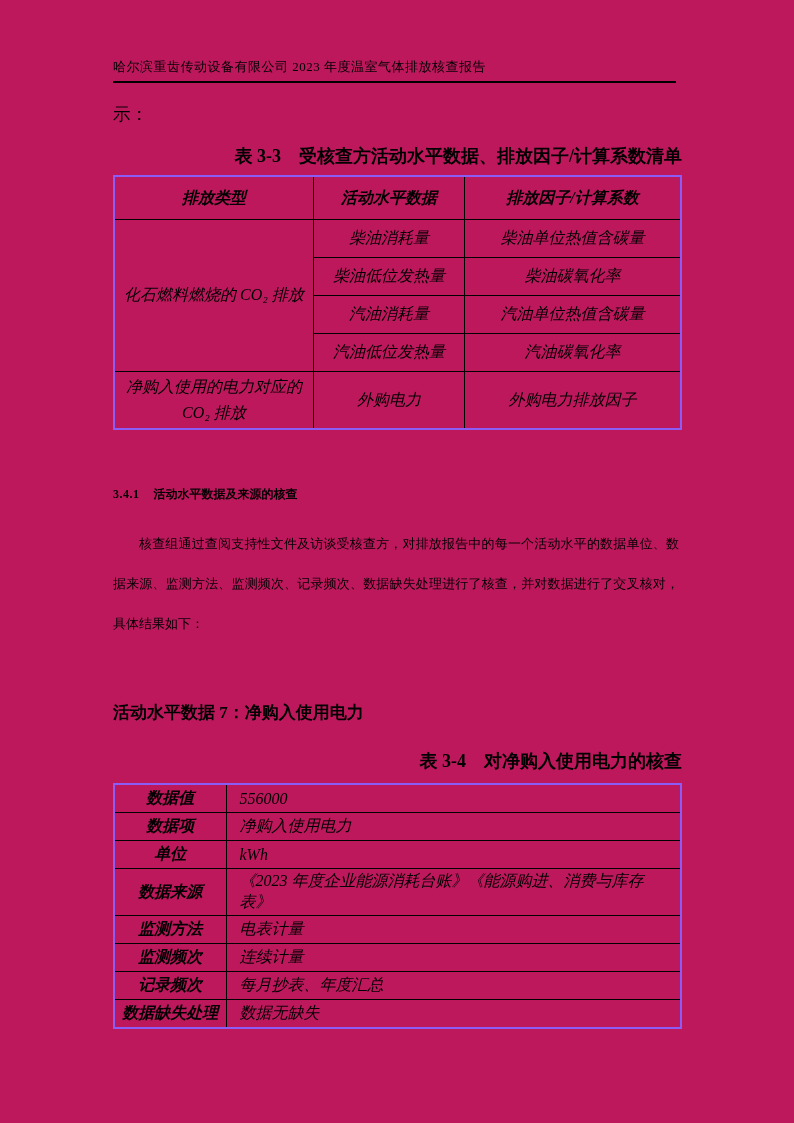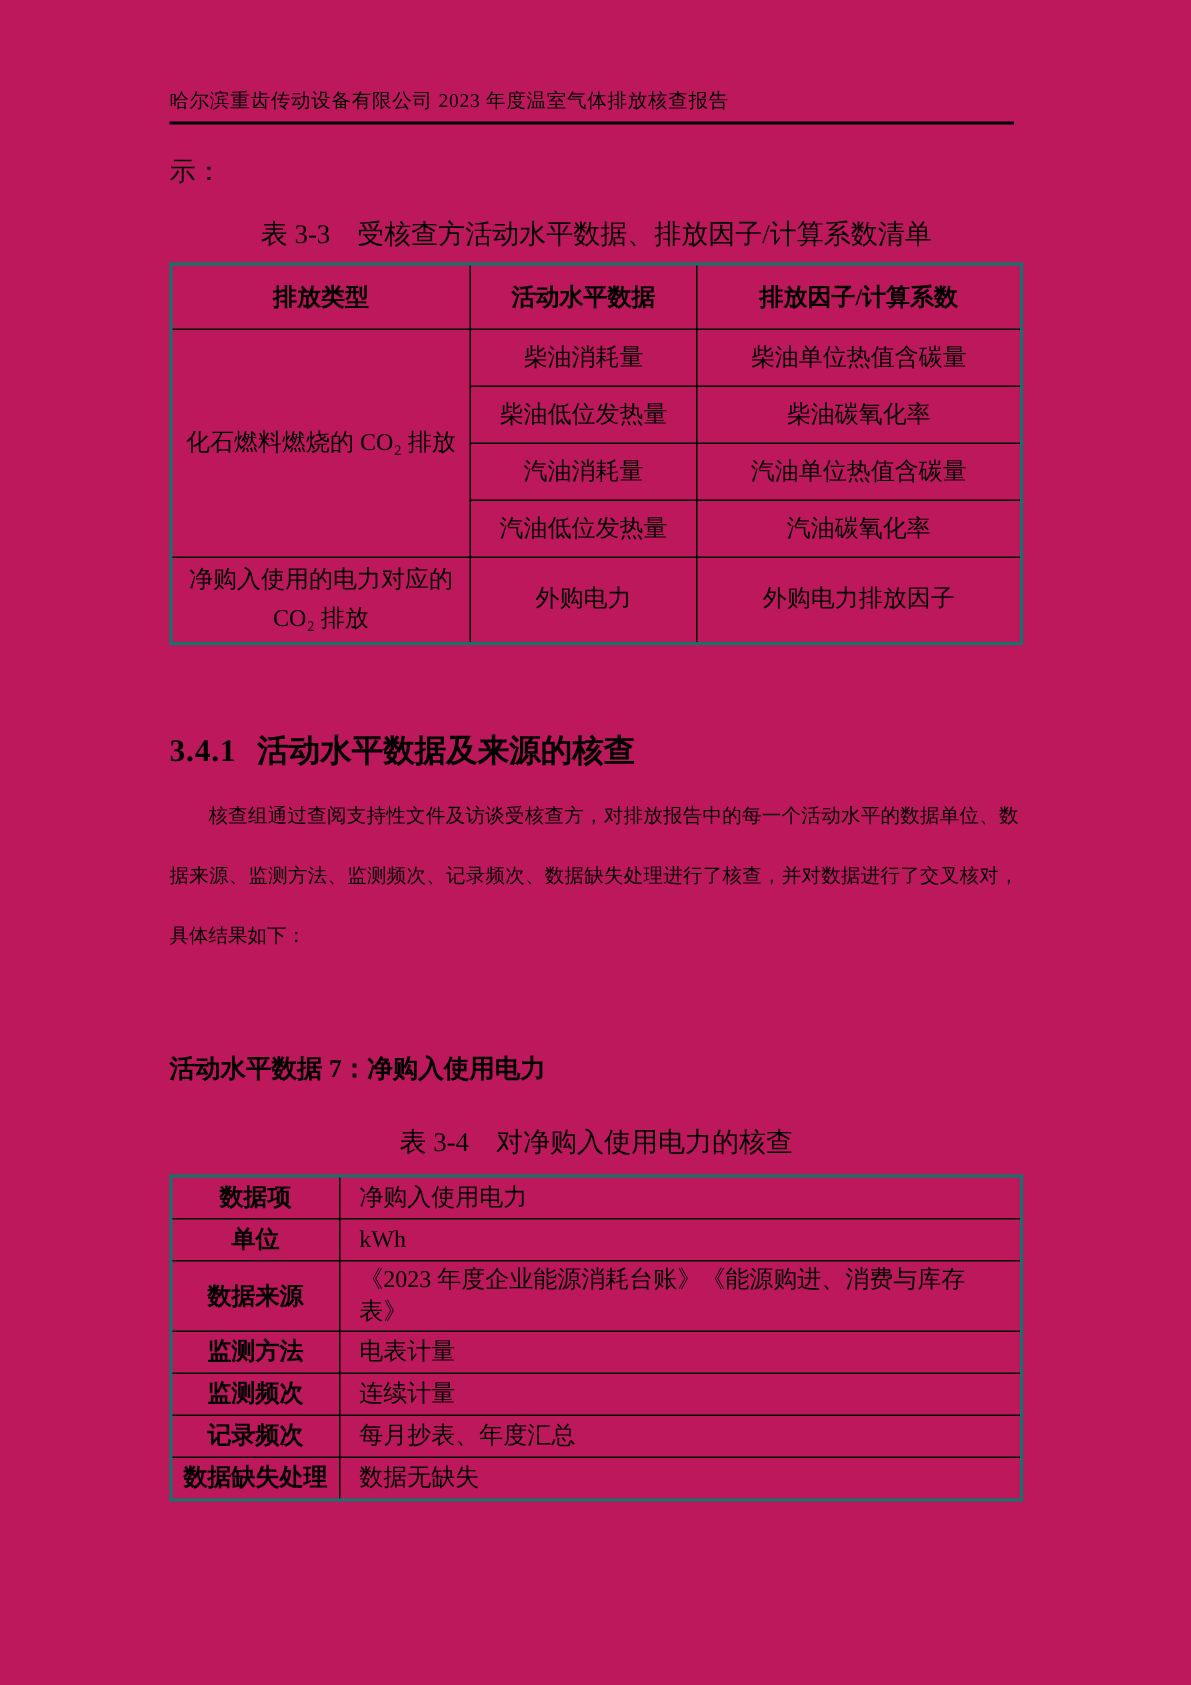--- a/index.html
+++ b/index.html
@@ -20,30 +20,31 @@
     padding-bottom:5px;
     border-bottom:2px solid #000;
     white-space:nowrap;
   }
   .intro-fragment{
     position:absolute;left:113px;top:102px;
     font-size:17.5px;
   }
   .table-title{
     position:absolute;left:113px;width:569px;
-    text-align:center;font-weight:normal;font-size:18px;
+    text-align:right;font-weight:bold;font-size:18px;
     white-space:pre-wrap;
   }
   .t33-title{top:144px;}
   .t34-title{top:749px;}
 
   table{border-collapse:collapse;table-layout:fixed;}
   .doc-table{
     position:absolute;left:113px;
-    border:2px solid #0f766e;
+    border:2px solid #8b5cf6;
+    font-style:italic;
   }
   .doc-table td,.doc-table th{
     border:1px solid #000;
     font-size:16px;font-weight:normal;
     padding:2px 6px;
     overflow:hidden;
   }
   
   .t33{top:175px;width:569px;}
   .t33 th{font-weight:bold;height:38px;text-align:center;}
@@ -54,21 +55,21 @@
   .t33 .c2{width:150px;}
   .t33 .c3{width:215px;}
   
   .t34{top:783px;width:569px;}
   .t34 td{height:23px;}
   .t34 .lbl{width:112px;text-align:center;font-weight:bold;}
   .t34 .val{text-align:left;padding-left:13px;}
 
   .section-heading{
     position:absolute;left:113px;top:486px;
-    font-weight:bold;font-size:21px;
+    font-weight:bold;font-size:12px;
   }
   .section-heading .sec-num{margin-right:14px;letter-spacing:0.5px;}
   .body-paragraph{
     position:absolute;left:113px;top:524px;width:566px;
     font-size:13px;line-height:40px;
     text-align:justify;text-indent:2em;
   }
   .activity-heading{
     position:absolute;left:113px;top:701px;
     font-weight:bold;font-size:17px;
@@ -139,20 +140,24 @@
 
   <div class="table-title t34-title">表 3-4　对净购入使用电力的核查</div>
 
   <table class="doc-table t34">
     <colgroup>
         <col class="lbl">
         <col>
       </colgroup>
     <tbody>
       <tr>
+        <td class="lbl">数据值</td>
+        <td class="val">556000</td>
+      </tr>
+      <tr>
         <td class="lbl">数据项</td>
         <td class="val">净购入使用电力</td>
       </tr>
       <tr>
         <td class="lbl">单位</td>
         <td class="val">kWh</td>
       </tr>
       <tr>
         <td class="lbl">数据来源</td>
         <td class="val">《2023 年度企业能源消耗台账》《能源购进、消费与库存表》</td>

